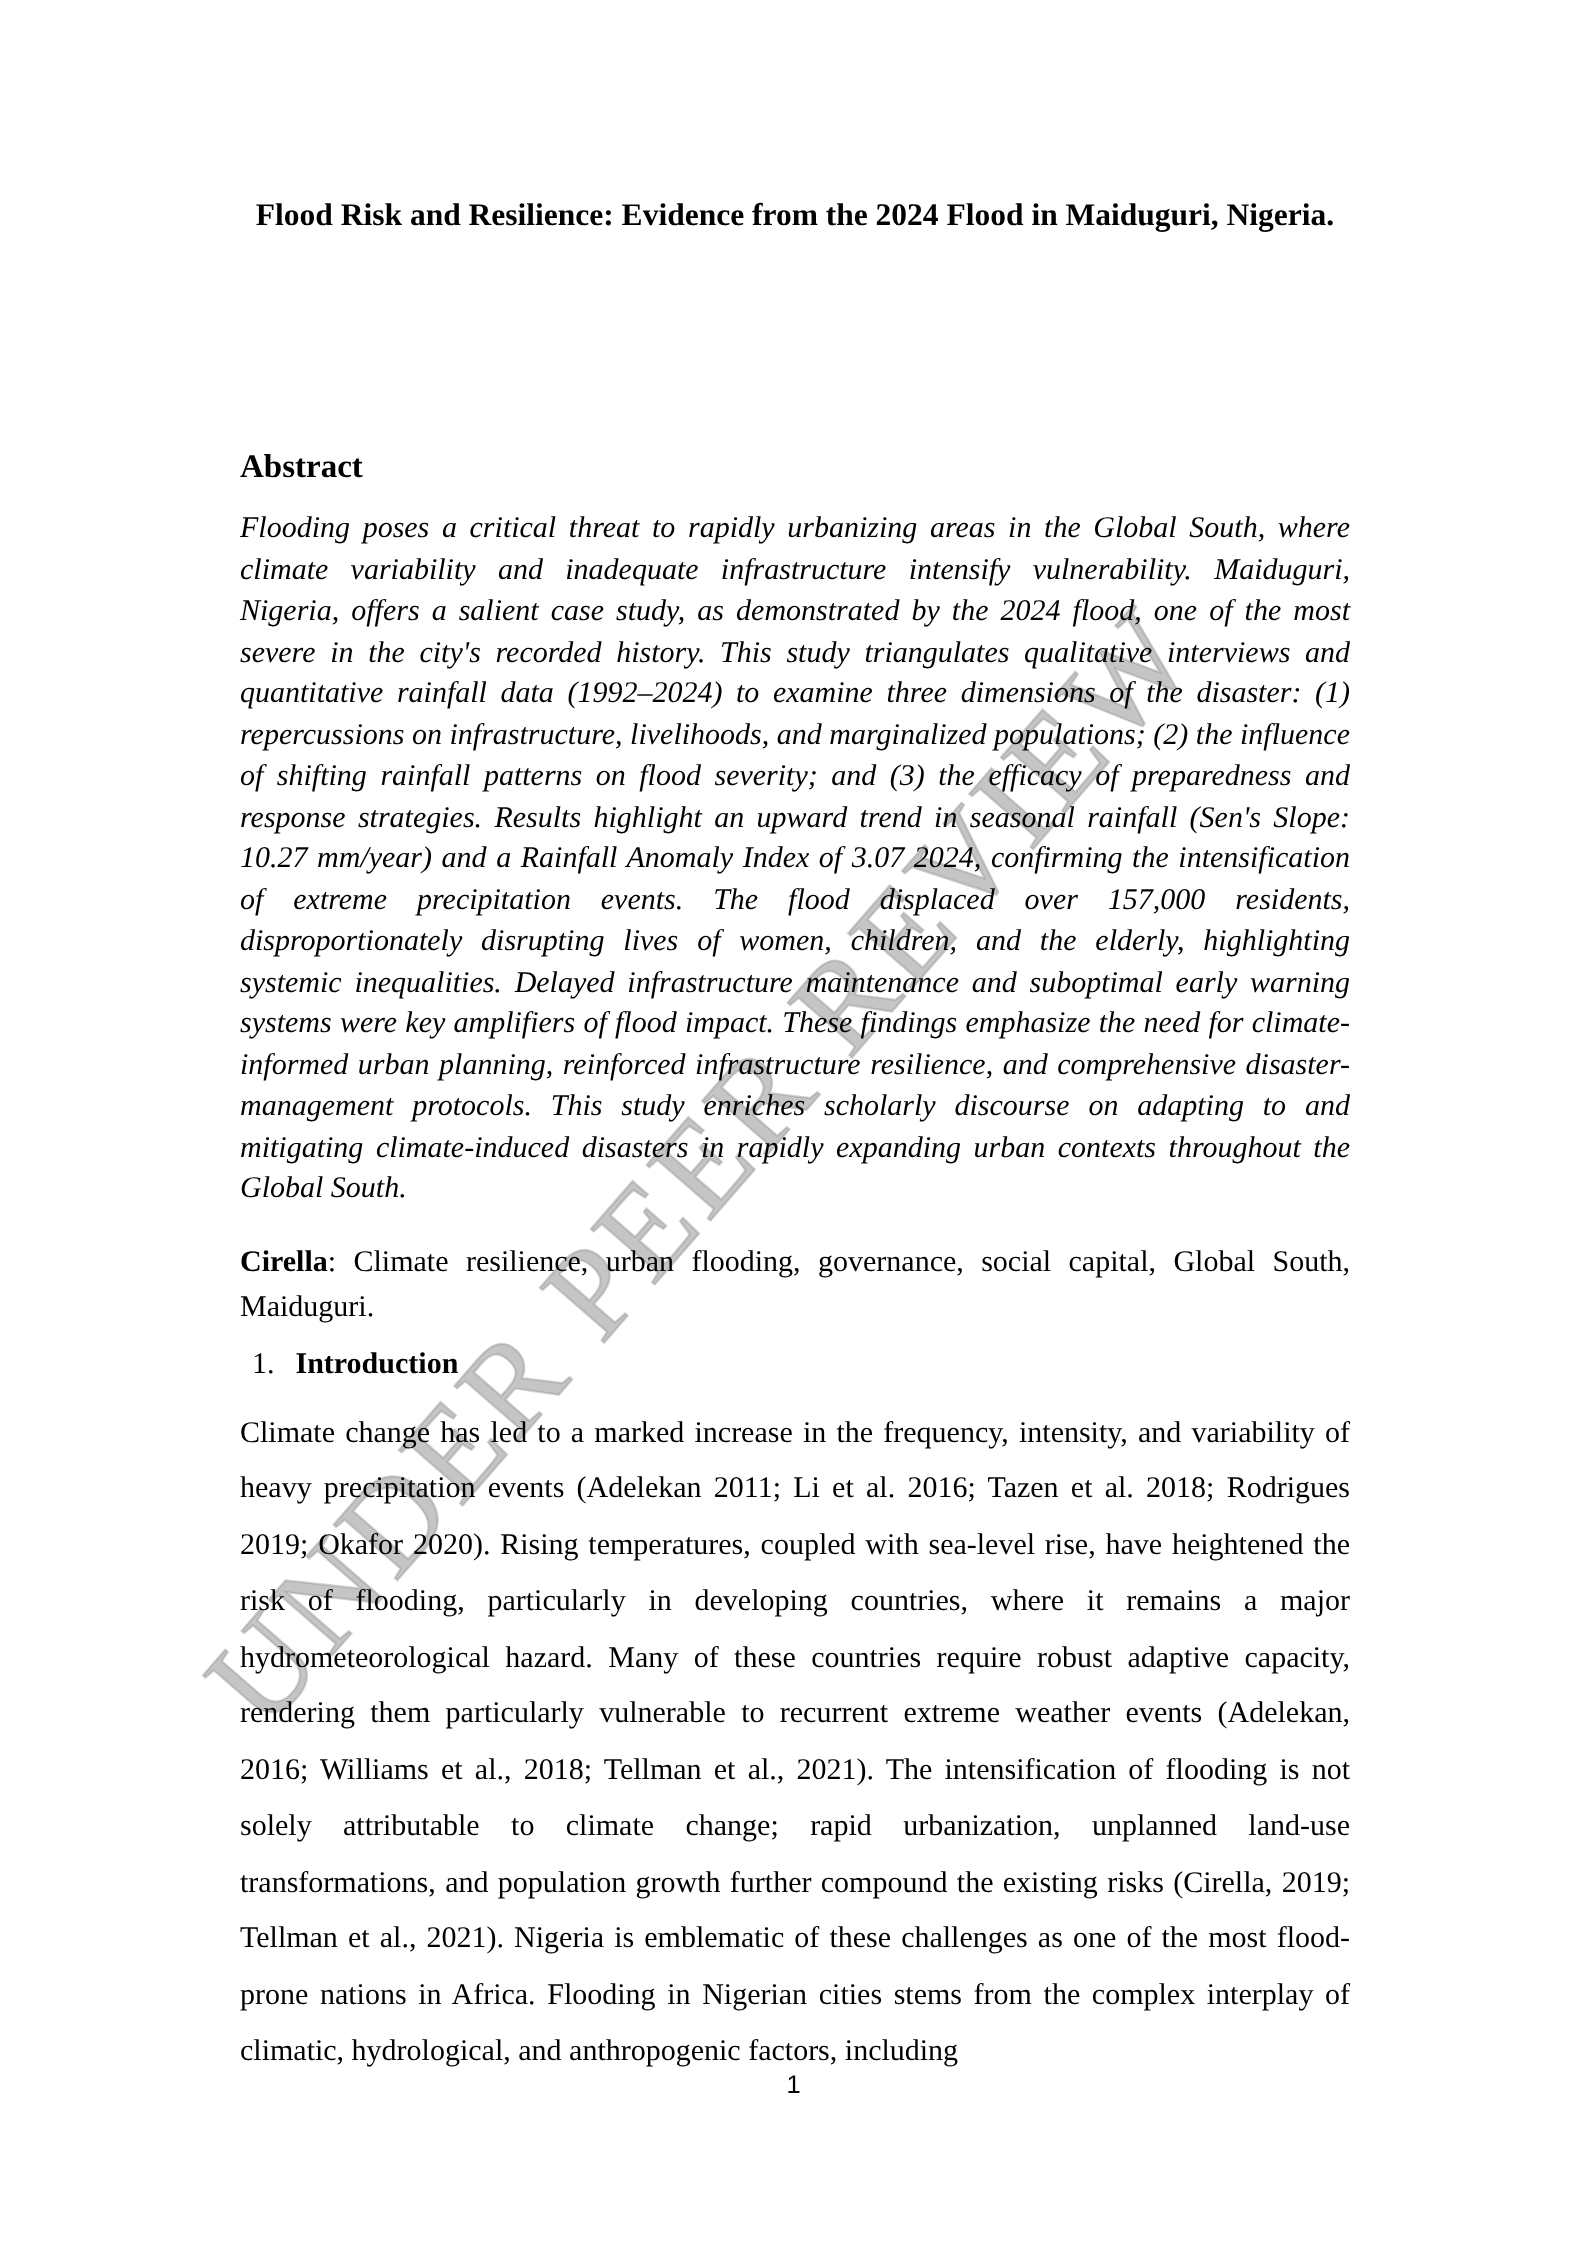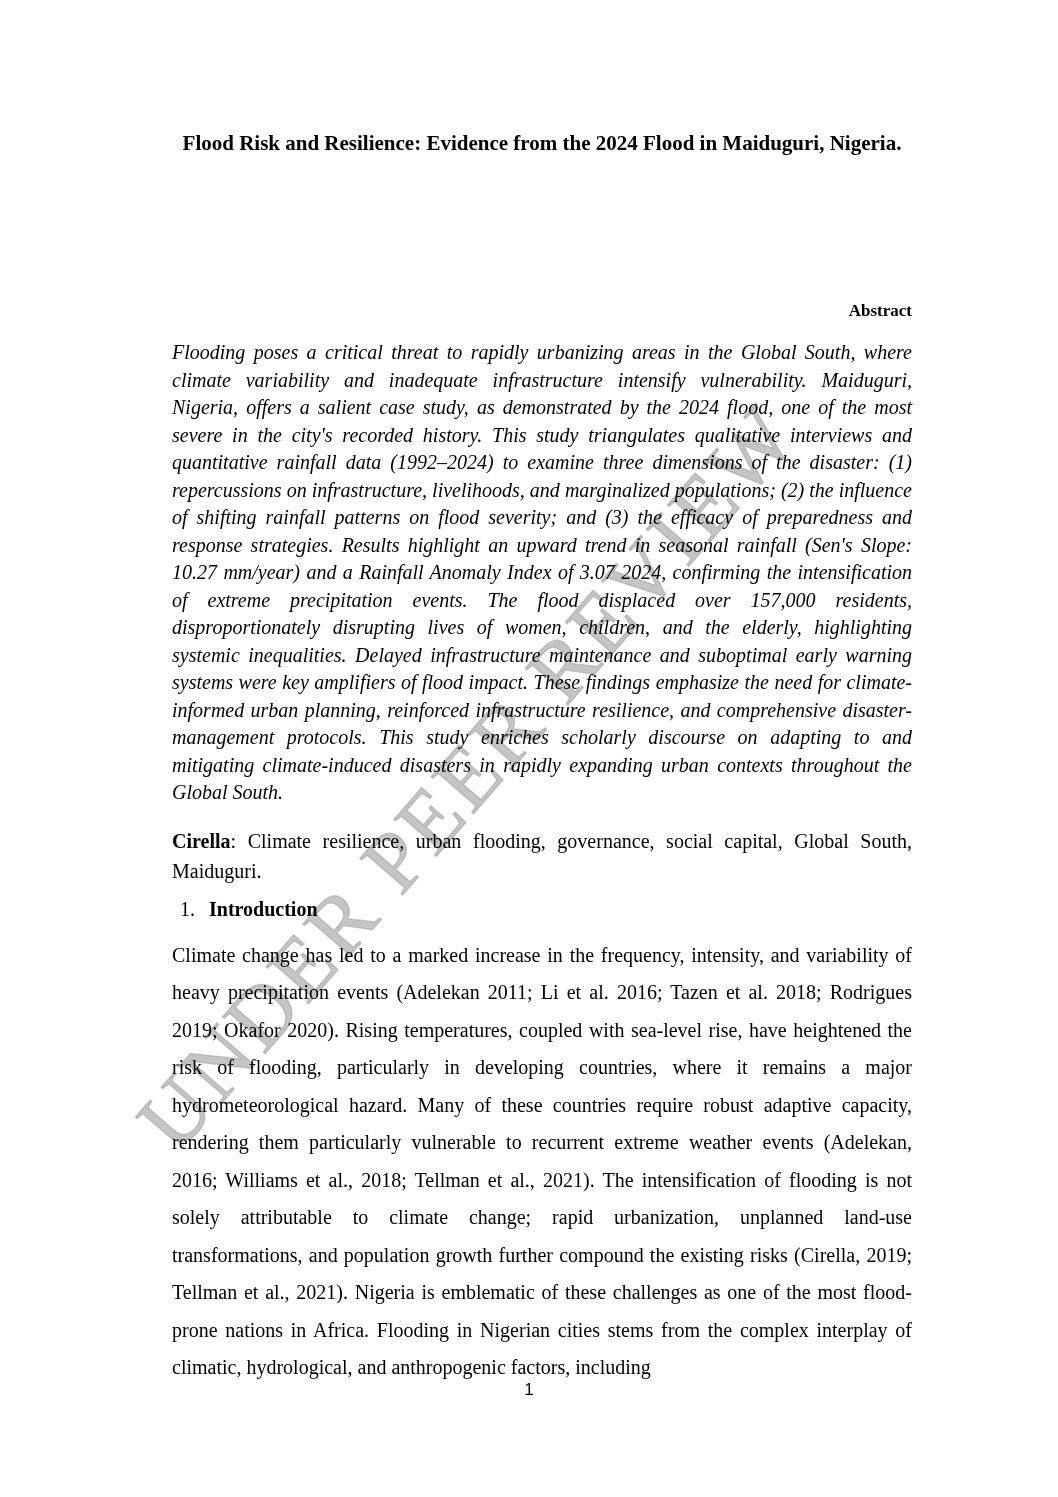--- a/index.html
+++ b/index.html
@@ -29,38 +29,38 @@
     -webkit-text-stroke: 1.5px rgba(150, 150, 150, 0.45);
     transform: rotate(-49deg);
     transform-origin: center center;
     white-space: nowrap;
     user-select: none;
     pointer-events: none;
     z-index: 0;
   }
   .content {
     position: absolute;
-    left: 172px;
+    left: 160px;
     top: 0;
     width: 740px;
     z-index: 1;
   }
   .paper-title {
     margin-top: 130px;
     font-size: 21px;
     font-weight: bold;
     text-align: center;
     white-space: nowrap;
     line-height: 26px;
   }
   .abstract-heading {
     margin-top: 142px;
-    font-size: 17px;
+    font-size: 22px;
     font-weight: bold;
-    text-align: right;
+    text-align: left;
     line-height: 26px;
   }
   .abstract-text {
     margin-top: 15px;
     font-size: 20px;
     font-style: italic;
     line-height: 27.5px;
     text-align: justify;
   }
   .keywords-line {

